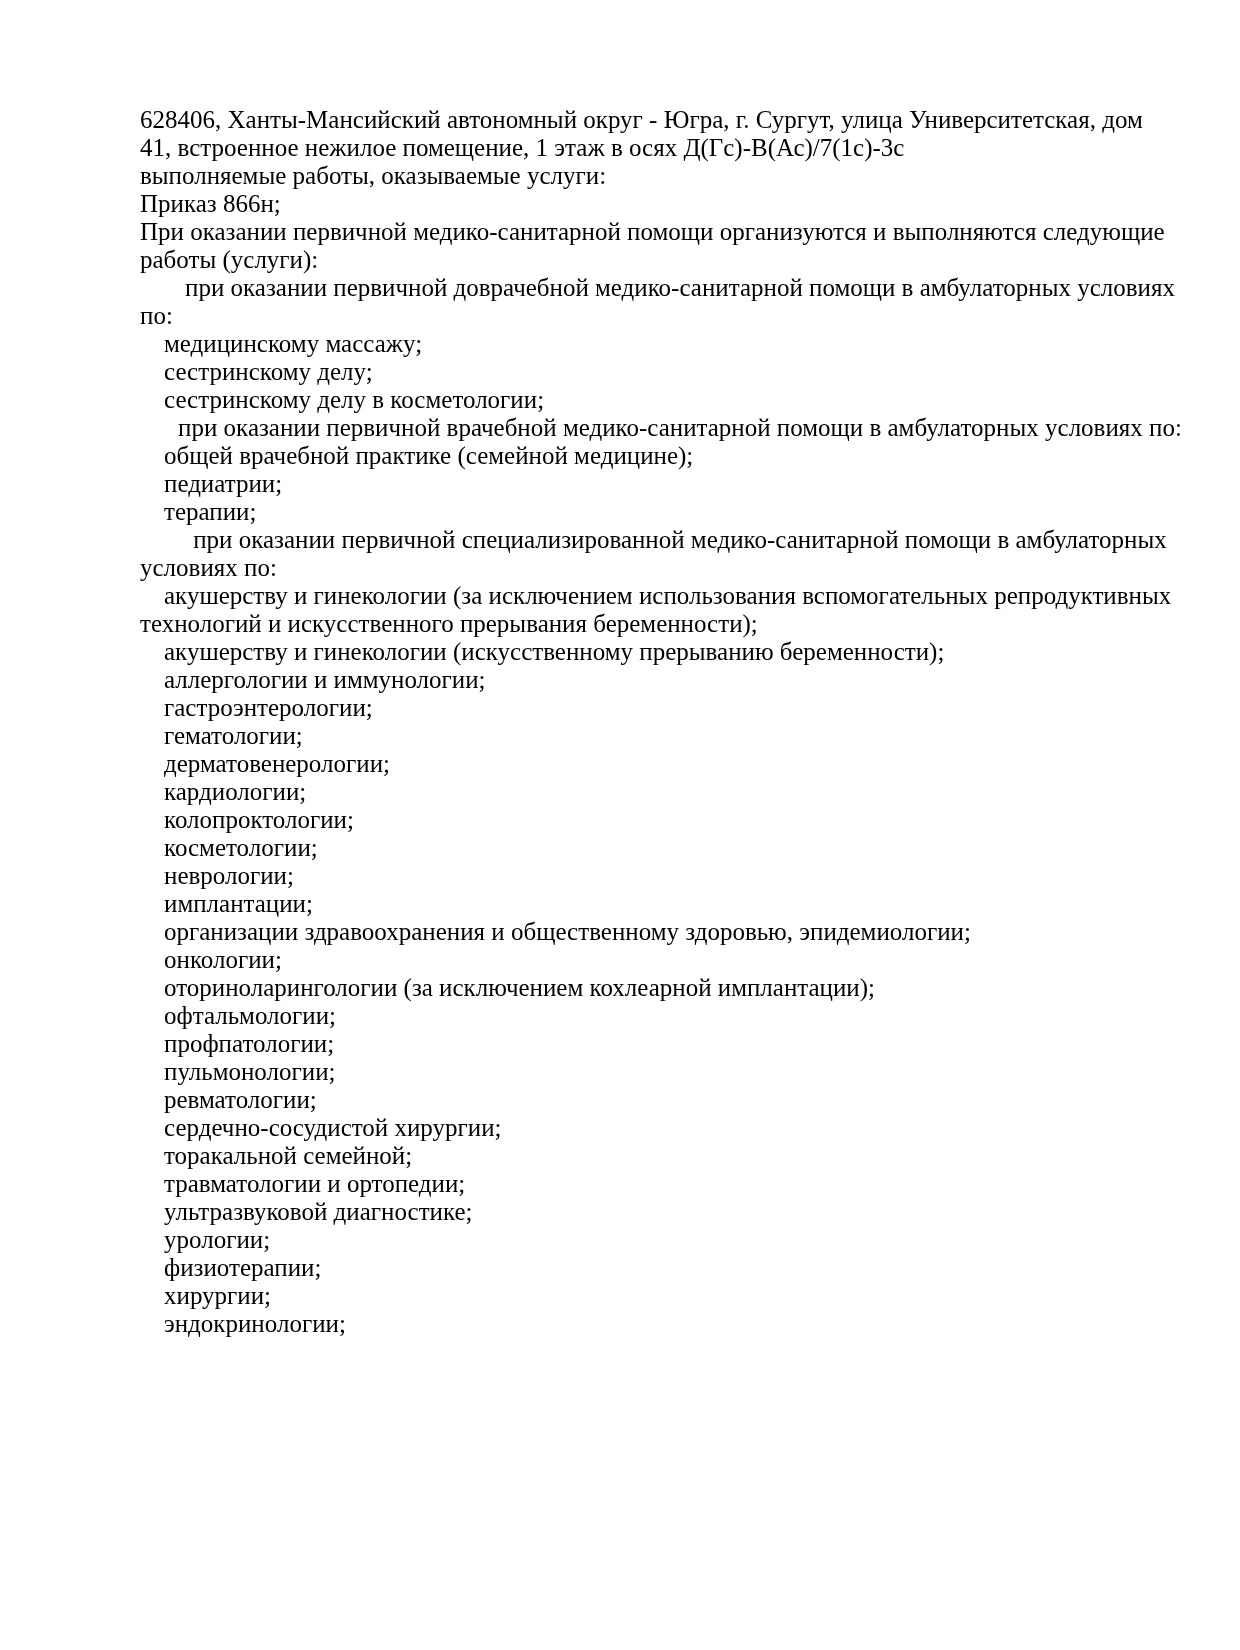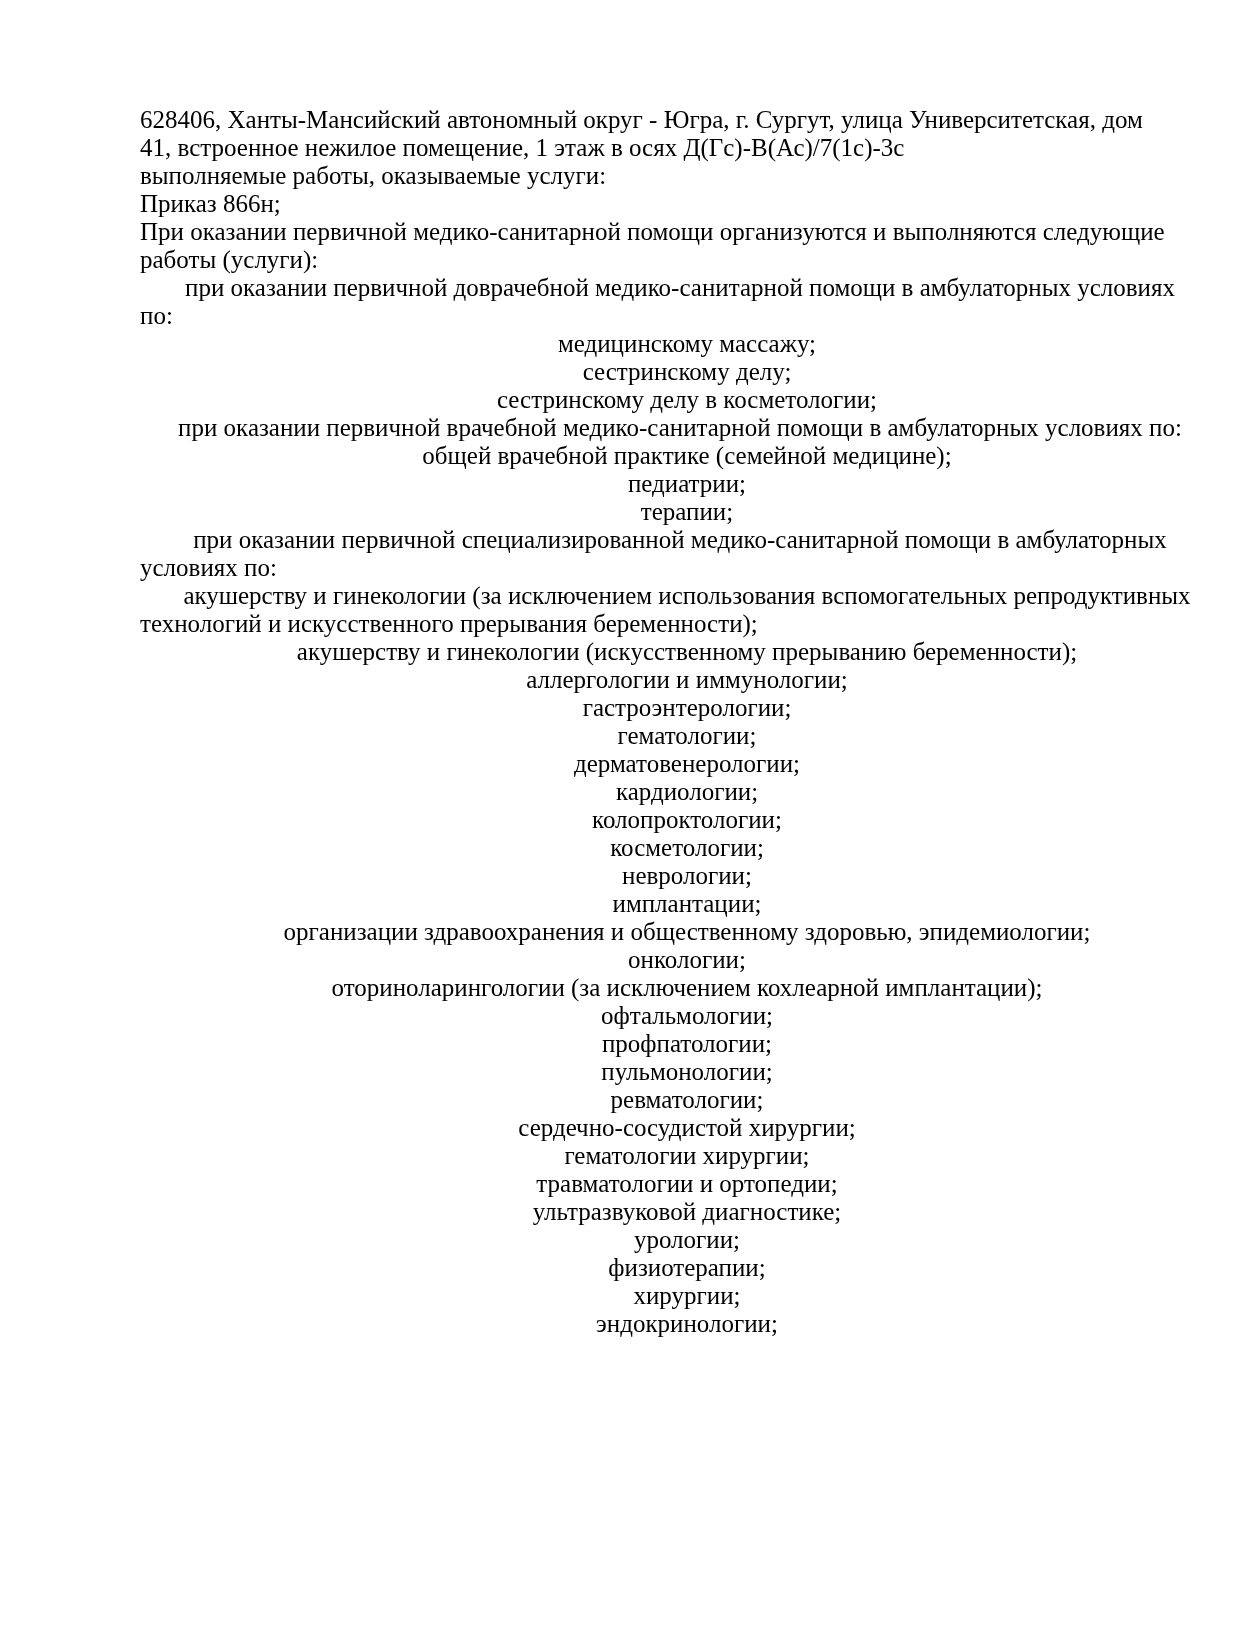--- a/index.html
+++ b/index.html
@@ -23,21 +23,21 @@
     font-family: "Liberation Serif", "DejaVu Serif", serif;
     font-size: 25px;
     line-height: 28px;
   }
   .line {
     white-space: pre;
     height: 28px;
   }
   .line.ind0 { padding-left: 0; }
   .line.ind1 { padding-left: 10px; text-align: center; }
-  .line.ind2 { padding-left: 24px; text-align: center; }
+  .line.ind2 { padding-left: 24px; }
 </style>
 </head>
 <body>
 
 <div class="page">
   <div class="textblock" id="doc-text">
       <div class="line ind0">628406, Ханты-Мансийский автономный округ - Югра, г. Сургут, улица Университетская, дом</div>
       <div class="line ind0">41, встроенное нежилое помещение, 1 этаж в осях Д(Гс)-В(Ас)/7(1с)-3с</div>
       <div class="line ind0">выполняемые работы, оказываемые услуги:</div>
       <div class="line ind0">Приказ 866н;</div>
@@ -67,21 +67,21 @@
       <div class="line ind2">неврологии;</div>
       <div class="line ind2">имплантации;</div>
       <div class="line ind2">организации здравоохранения и общественному здоровью, эпидемиологии;</div>
       <div class="line ind2">онкологии;</div>
       <div class="line ind2">оториноларингологии (за исключением кохлеарной имплантации);</div>
       <div class="line ind2">офтальмологии;</div>
       <div class="line ind2">профпатологии;</div>
       <div class="line ind2">пульмонологии;</div>
       <div class="line ind2">ревматологии;</div>
       <div class="line ind2">сердечно-сосудистой хирургии;</div>
-      <div class="line ind2">гематологии хирургии;</div>
+      <div class="line ind2">торакальной семейной;</div>
       <div class="line ind2">травматологии и ортопедии;</div>
       <div class="line ind2">ультразвуковой диагностике;</div>
       <div class="line ind2">урологии;</div>
       <div class="line ind2">физиотерапии;</div>
       <div class="line ind2">хирургии;</div>
       <div class="line ind2">эндокринологии;</div>
     </div>
 </div>
 
 </body></html>

